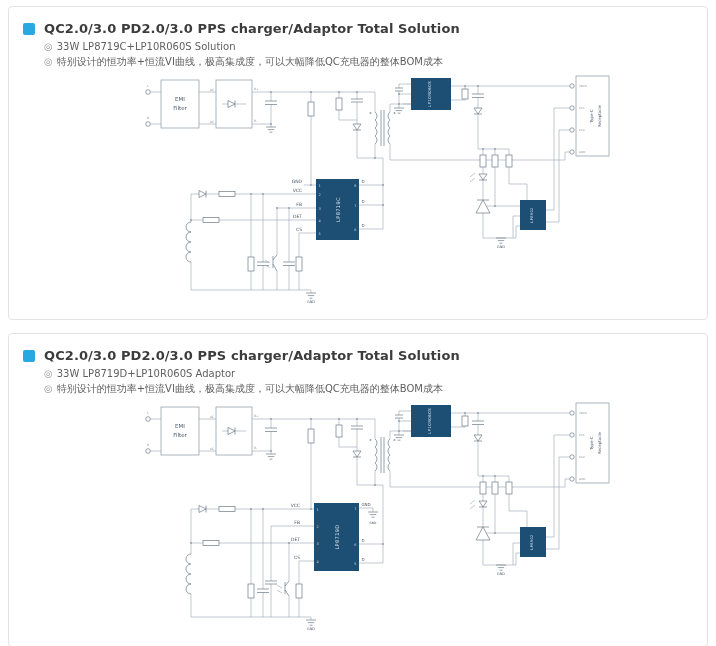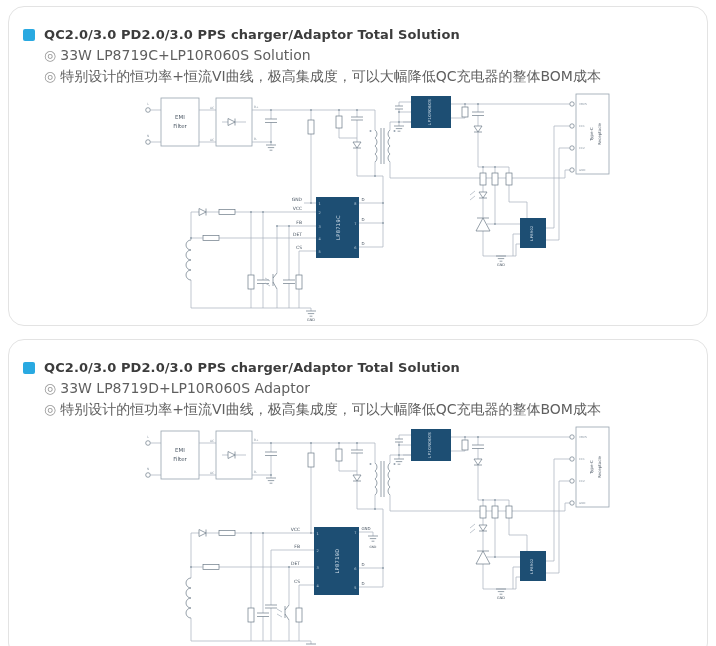--- a/index.html
+++ b/index.html
@@ -1,23 +1,23 @@
 <!DOCTYPE html>
 <html><head>
 <meta charset="utf-8">
 <style>
   html,body{margin:0;padding:0;background:#fff;}
   body{width:716px;font-family:"DejaVu Sans","Liberation Sans",sans-serif;}
-  .panel{margin:6px 8px 13px 8px;border:1px solid #e3e3e3;border-radius:16px;background:#fff;
-         padding:20px 2px 4px 14px;height:294px;box-sizing:content-box;overflow:hidden;}
+  .panel{margin:6px 8px 13px 8px;border:1px solid #e3e3e3;border-radius:4px;background:#fff;
+         padding:14px 2px 4px 14px;height:294px;box-sizing:content-box;overflow:hidden;}
   .hdr{display:flex;align-items:center;}
   .sq{width:12px;height:12px;background:#29a9e1;border-radius:2px;margin-right:9px;flex:0 0 auto;}
   .hdr h2{margin:0;font-size:13px;font-weight:bold;color:#3c3c3c;letter-spacing:.1px;}
   .bullets{margin:3px 0 0 21px;}
-  .b{font-size:14px;color:#5f5f5f;line-height:1.5;}
+  .b{font-size:10px;color:#5f5f5f;line-height:1.5;}
   .b .mk{color:#9a9a9a;margin-right:4px;}
   svg.cir{display:block;margin-top:3px;}
   svg text{font-family:"DejaVu Sans","Liberation Sans",sans-serif;fill:#4a5663;}
   .t28{font-size:2.8px}.t3{font-size:3px}.t35{font-size:3.5px}.t4{font-size:4px}
   .t45{font-size:4.5px}.t5{font-size:5px}.t55{font-size:5.5px}
   .pn{fill:#c8d6e2}.icn{fill:#d9e5ef;letter-spacing:.4px}.dim{fill:#8a97a3}
   .w{stroke:#a6b0bb;stroke-width:.7;fill:none}
   .c{stroke:#6b7a87;stroke-width:.7;fill:#fff}
   .cn{stroke:#6b7a87;stroke-width:.7;fill:none}
   .box{stroke:#97a3ae;stroke-width:.8;fill:#fff}

